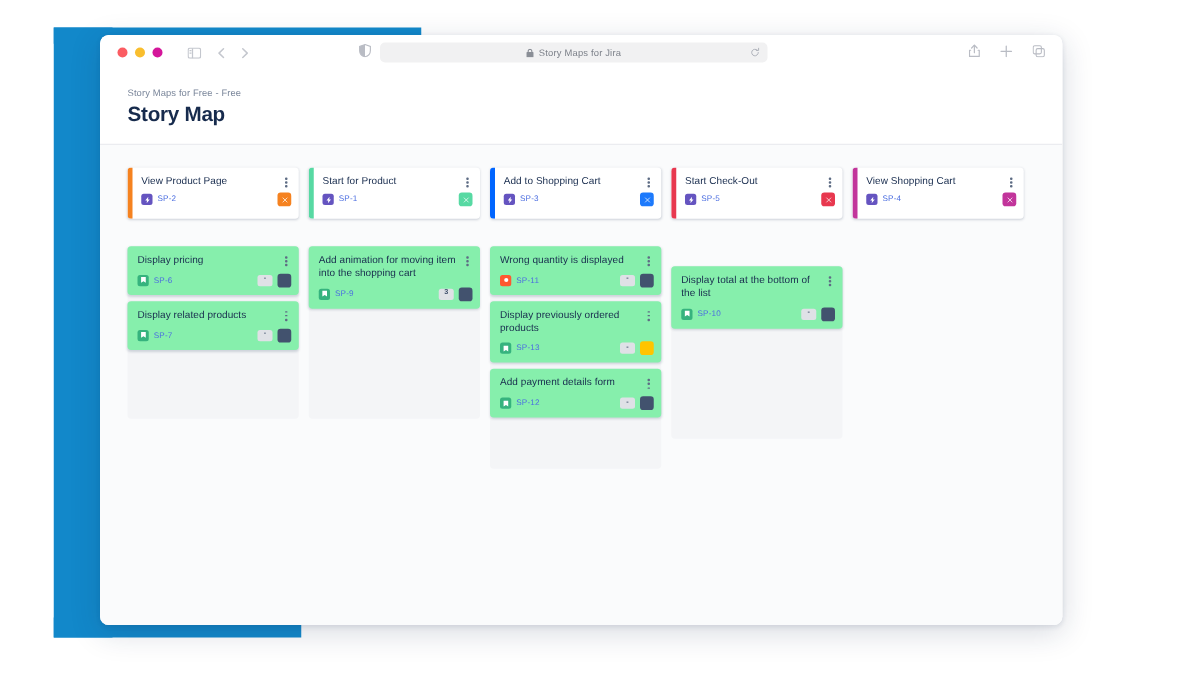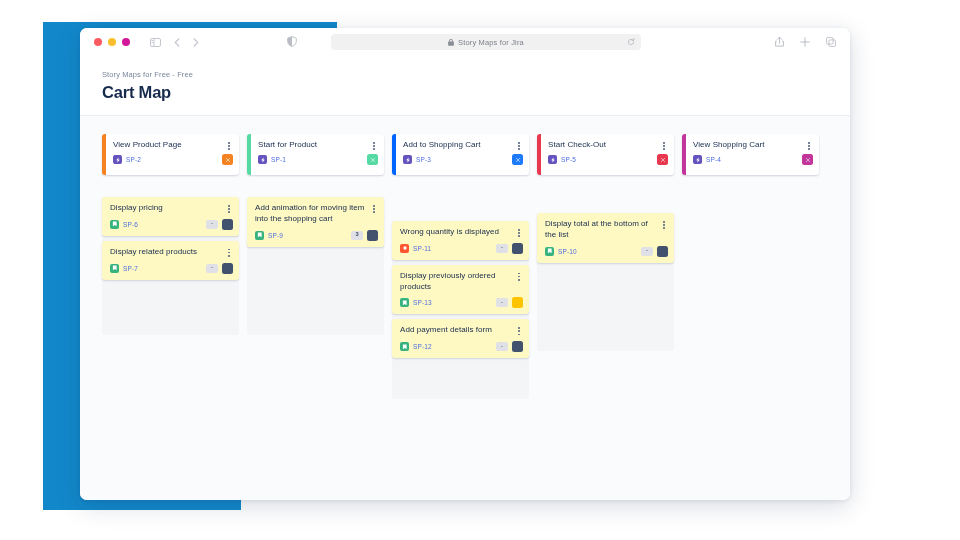--- a/index.html
+++ b/index.html
@@ -83,21 +83,21 @@
   .shield-wrap {
     position: absolute;
     left: 207px;
     top: 50%;
     transform: translateY(-50%);
     color: #B9BCC4;
   }
 
   .urlbar {
     position: absolute;
-    left: 251px;
+    left: 224px;
     top: 50%;
     transform: translateY(-50%);
     width: 310px;
     height: 16px;
     background: #F1F1F2;
     border-radius: 4px;
     display: flex;
     align-items: center;
     justify-content: center;
     gap: 4px;
@@ -264,21 +264,21 @@
     background: #F4F5F7;
     border-radius: 3px;
     padding: 0 0 0 0;
     display: flex;
     flex-direction: column;
     gap: 5px;
   }
 
   
   .story-card {
-    background: #fef9c3;
+    background: #86efac;
     border-radius: 3px;
     box-shadow: 0 1px 2px rgba(9,30,66,0.16);
     padding: 6px 6px 6px 8px;
     display: flex;
     flex-direction: column;
     gap: 5px;
   }
   .story-title-line {
     display: flex;
     align-items: flex-start;
@@ -401,21 +401,21 @@
           <svg width="10" height="10" viewBox="0 0 11 11" fill="none" stroke="currentColor" stroke-width="0.95">
             <rect x="0.6" y="0.6" width="7.2" height="7.2" rx="1.4"></rect>
             <rect x="3.2" y="3.2" width="7.2" height="7.2" rx="1.4"></rect>
           </svg>
         </span>
       </div>
     </div>
 
     <div class="page-header">
       <div class="breadcrumb">Story Maps for Free - Free</div>
-      <div class="page-title">Cart Map</div>
+      <div class="page-title">Story Map</div>
     </div>
 
     <div class="board">
       <div class="epic-row" id="epic-row">
           <div class="col">
             <div class="epic-card">
               <div class="epic-stripe" style="background:#F58220"></div>
               <div class="epic-body">
                 <div class="epic-title-line">
                   <span class="epic-title">View Product Page</span>
@@ -639,21 +639,21 @@
                   </span>
                   <span class="issue-key link">SP-9</span>
                 </span>
                 <span class="meta-right">
                   <span class="points">3</span>
                   <span class="avatar" style="background:#42526E"></span>
                 </span>
               </div>
             </div>
           </div>
-          <div class="col swimlane" style="min-height: 178px; margin-top: 24px;">
+          <div class="col swimlane" style="min-height: 178px;">
             <div class="story-card">
               <div class="story-title-line">
                 <span class="story-title">Wrong quantity is displayed</span>
                 <span class="kebab">
                   <i></i>
                   <i></i>
                   <i></i>
                 </span>
               </div>
               <div class="story-meta">

